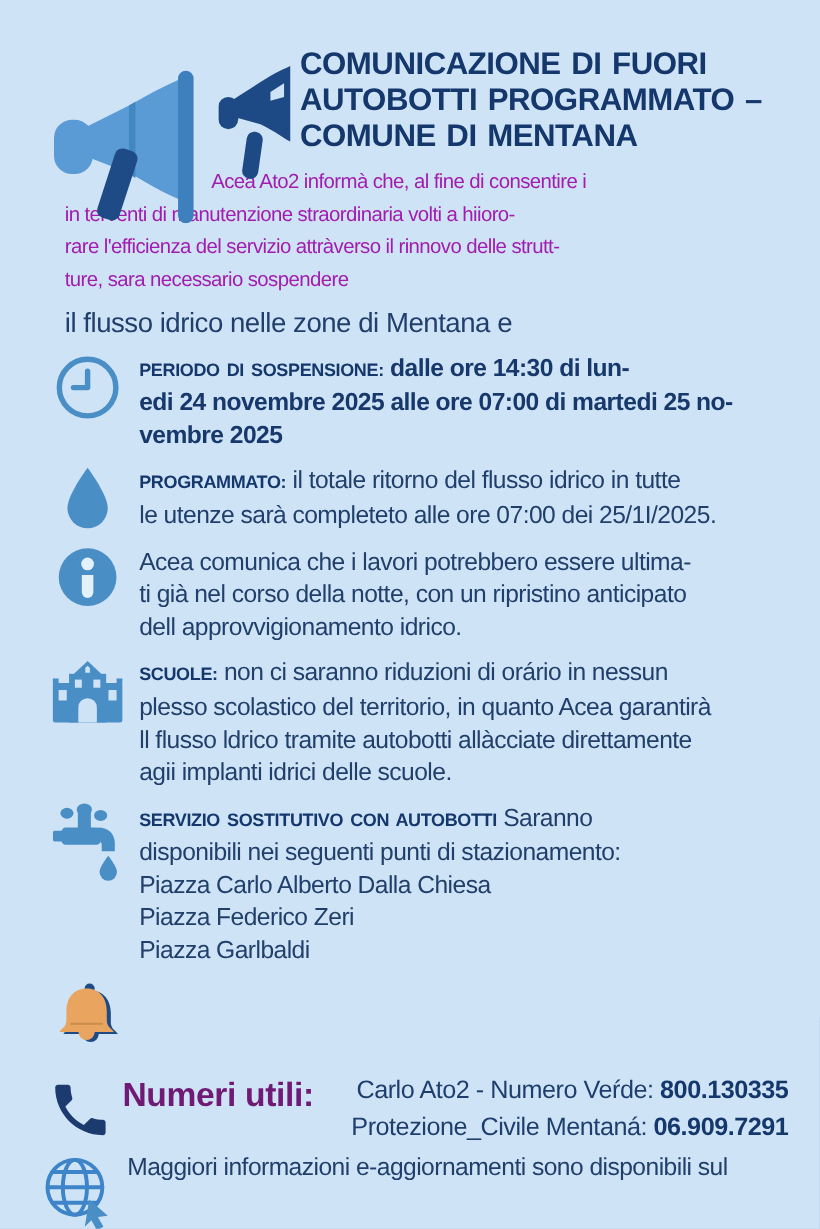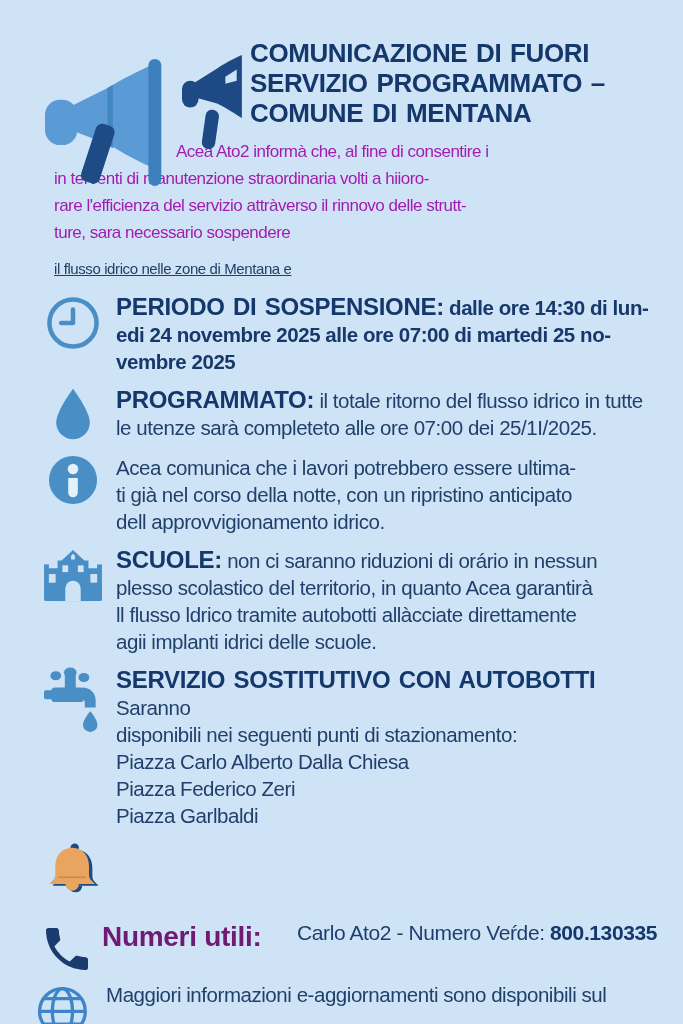--- a/index.html
+++ b/index.html
@@ -16,29 +16,29 @@
     font-size:26px; font-weight:bold; line-height:30px;
     letter-spacing:-0.4px; word-spacing:2px; color:#14376c;
     white-space:pre-line;
   }
   
   .intro {
     margin:10px 18px 0 54px;
     font-size:17px; line-height:27px; letter-spacing:-0.5px;
     white-space:pre-line; text-indent:122px; color:#a21caf;
   }
-  .zone-line { margin:10px 18px 0 54px; font-size:15px; letter-spacing:-0.4px; line-height:26px; color:#203f6b;text-decoration:underline; }
+  .zone-line { margin:10px 18px 0 54px; font-size:23px; letter-spacing:-0.4px; line-height:26px; color:#203f6b; }
   
   .section { display:flex; align-items:flex-start; margin:11px 14px 0 30px; }
   .icon-col { flex:0 0 86px; display:flex; justify-content:center; padding-top:1px; }
   .sec-text {
     white-space:pre-line; font-size:20.5px; line-height:27px;
     letter-spacing:-0.45px; color:#203f6b; flex:1 1 auto;
   }
-  .sec-title { font-weight:bold; font-size:24px; letter-spacing:-0.3px; word-spacing:2px; color:#14376c; }
+  .sec-title { font-weight:bold; font-size:15px; letter-spacing:-0.3px; word-spacing:2px; color:#14376c; }
   .sec-text.emph { font-weight:bold; color:#17386b; }
   
   .contacts { display:flex; align-items:flex-start; margin:12px 16px 0 32px; }
   .contacts .icon-col { flex:0 0 70px; padding-top:4px; }
   .contacts-label { font-size:28px; font-weight:bold; color:#701a75; padding-top:4px; letter-spacing:-0.3px; }
   .contacts-rows { flex:1 1 auto; text-align:right; padding-right:10px; }
   .contact-row { font-size:21px; line-height:31px; letter-spacing:-0.4px; }
   .contact-number { font-weight:bold; color:#14376c; }
   
   .footer { display:flex; align-items:flex-start; margin:4px 10px 0 28px; }
@@ -58,21 +58,21 @@
     <rect x="44" y="72" width="18" height="56" rx="6" transform="rotate(18 53 100)" fill="#1e4a86"></rect>
   </svg>
   <svg class="mega-small" viewBox="0 0 62 105">
     <rect x="0" y="30" width="16" height="26" rx="8" fill="#1d4a85"></rect>
     <path d="M12 32 L34 18 C46 10 54 7 58 5 L58 66 C54 64 46 58 34 52 L12 46 Z" fill="#1d4a85"></path>
     <path d="M42 26 l11 -7 v11 l-11 3 z" fill="#cfe3f6"></path>
     <rect x="21" y="58" width="13" height="38" rx="6" transform="rotate(8 27 77)" fill="#1d4a85"></rect>
   </svg>
 
   <div class="headline">COMUNICAZIONE  DI FUORI
-SERVIZIO PROGRAMMATO –
+AUTOBOTTI PROGRAMMATO –
 COMUNE DI MENTANA</div>
 
   <div class="intro">Acea Ato2 informà che, al fine di consentire i
 in terventi di manutenzione straordinaria volti a hiioro-
 rare l'efficienza del servizio attràverso il rinnovo delle strutt-
 ture, sara necessario sospendere</div>
 
   <div class="zone-line">il flusso idrico nelle zone di Mentana e</div>
 
   <div class="section">
@@ -167,20 +167,21 @@
 
   <div class="contacts">
     <div class="icon-col">
       <svg width="56" height="56" viewBox="0 0 24 24">
         <path fill="#1b3a6e" d="M6.62 10.79c1.44 2.83 3.76 5.14 6.59 6.59l2.2-2.2c.27-.27.67-.36 1.02-.24 1.12.37 2.33.57 3.57.57.55 0 1 .45 1 1V20c0 .55-.45 1-1 1-9.39 0-17-7.61-17-17 0-.55.45-1 1-1h3.5c.55 0 1 .45 1 1 0 1.25.2 2.45.57 3.57.11.35.03.74-.25 1.02l-2.2 2.2z"></path>
       </svg>
     </div>
     <div class="contacts-label">Numeri utili:</div>
     <div class="contacts-rows">
       <div class="contact-row"><span>Carlo Ato2  -  Numero Veŕde: </span><span class="contact-number">800.130335</span></div>
+      <div class="contact-row"><span>Protezione_Civile Mentaná: </span><span class="contact-number">06.909.7291</span></div>
     </div>
   </div>
 
   <div class="footer">
     <div class="icon-col">
       <svg width="64" height="64" viewBox="0 0 70 70">
         <g stroke="#3d85c8" stroke-width="3.6" fill="none">
           <circle cx="30" cy="30" r="25"></circle>
           <ellipse cx="30" cy="30" rx="11" ry="25"></ellipse>
           <path d="M5 30 h50 M9 16 h42 M9 44 h42"></path>

